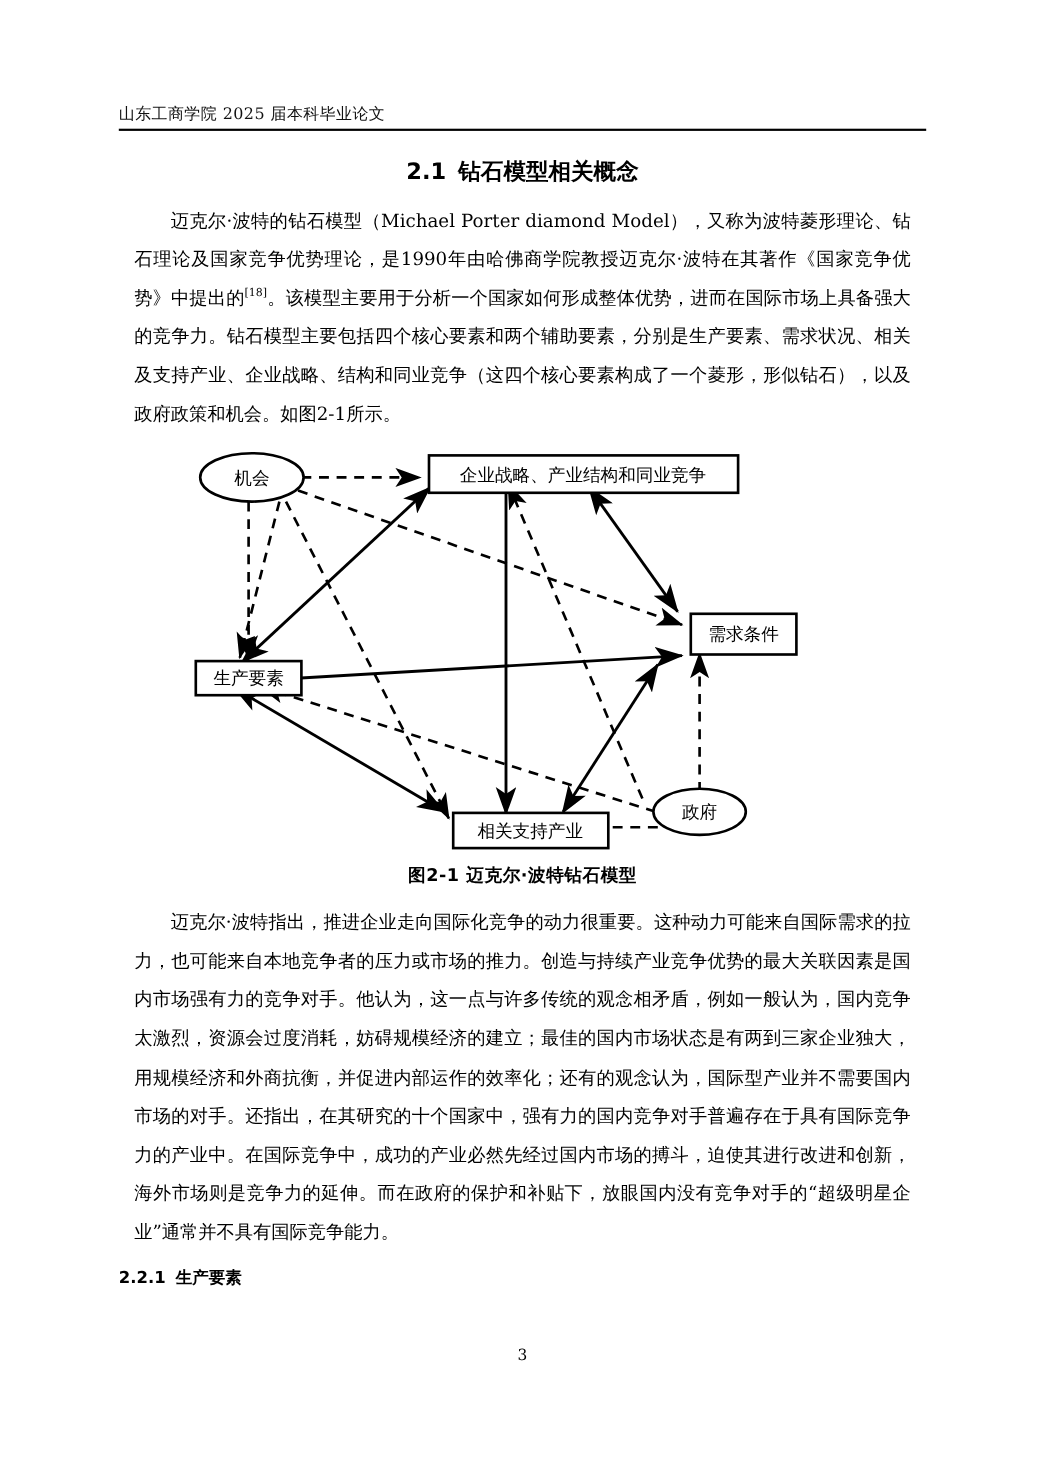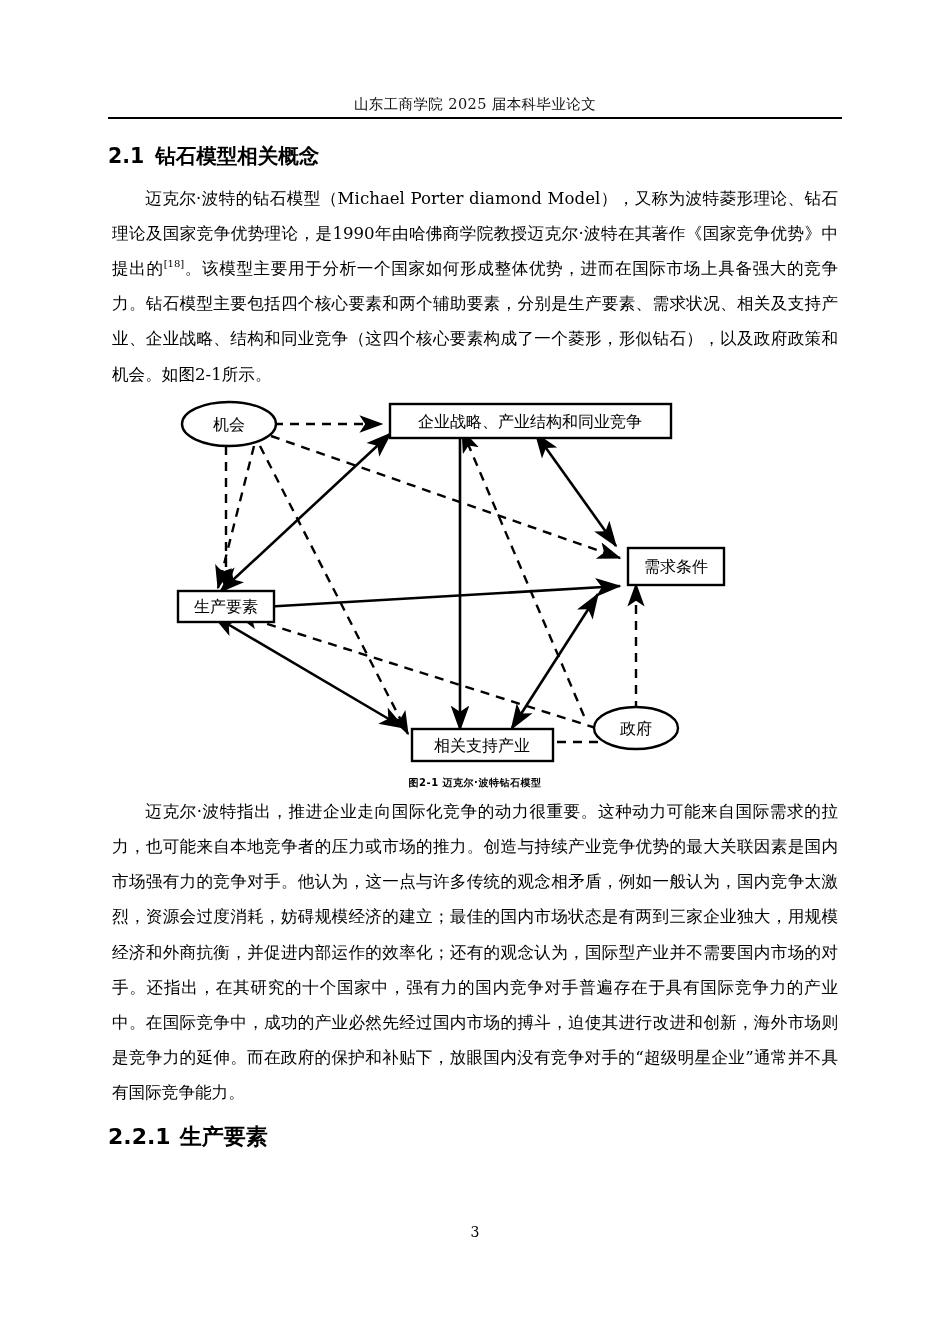--- a/index.html
+++ b/index.html
@@ -24,21 +24,20 @@
   }
 
   
   .header-zone {
     position: absolute;
     left: 108px;
     top: 96px;
     width: 734px;
   }
   .header-text {
-    text-align: center;
     font-size: 14.5px;
     font-family: "DejaVu Serif", "Liberation Serif", serif;
     letter-spacing: 0.4px;
     color: #111;
     line-height: 1.2;
   }
   .header-rule {
     margin-top: 4px;
     border: 0;
     border-top: 2.2px solid #000;
@@ -53,56 +52,57 @@
     width: 734px;
   }
 
   h2.sec {
     font-size: 20.5px;
     font-weight: bold;
     margin: 14px 0 12px 0;
     font-family: "DejaVu Sans", "Liberation Sans", sans-serif;
     letter-spacing: 0px;
     line-height: 1.2;
+    text-align: center;
   }
   h2.sec .num { margin-right: 11px; }
 
   h3.subsec {
-    font-size: 22px;
+    font-size: 15px;
     font-weight: bold;
     margin: 13px 0 7px 0;
     font-family: "DejaVu Sans", "Liberation Sans", sans-serif;
     line-height: 1.2;
   }
   h3.subsec .num { margin-right: 9px; }
 
   p.body {
     font-size: 16.6px;
     line-height: 35.2px;
-    margin: 4px;
+    margin: 14px;
     text-align: justify;
     text-justify: inter-ideograph;
     text-indent: 2em;
     font-family: "DejaVu Serif", "Liberation Serif", serif;
   }
   p.body sup {
     font-size: 10px;
     vertical-align: super;
     line-height: 0;
   }
 
   
   .figure {
     margin: 6px 0 0 0;
     width: 734px;
   }
   .figure svg { display: block; }
   .figcaption {
     text-align: center;
-    font-size: 10px;
+    font-size: 16px;
     font-weight: bold;
     font-family: "DejaVu Sans", "Liberation Sans", sans-serif;
     margin-top: -2px;
     letter-spacing: 0.5px;
   }
   .node-label {
     font-family: "DejaVu Serif", "Liberation Serif", serif;
     font-size: 16px;
     fill: #000;
   }

